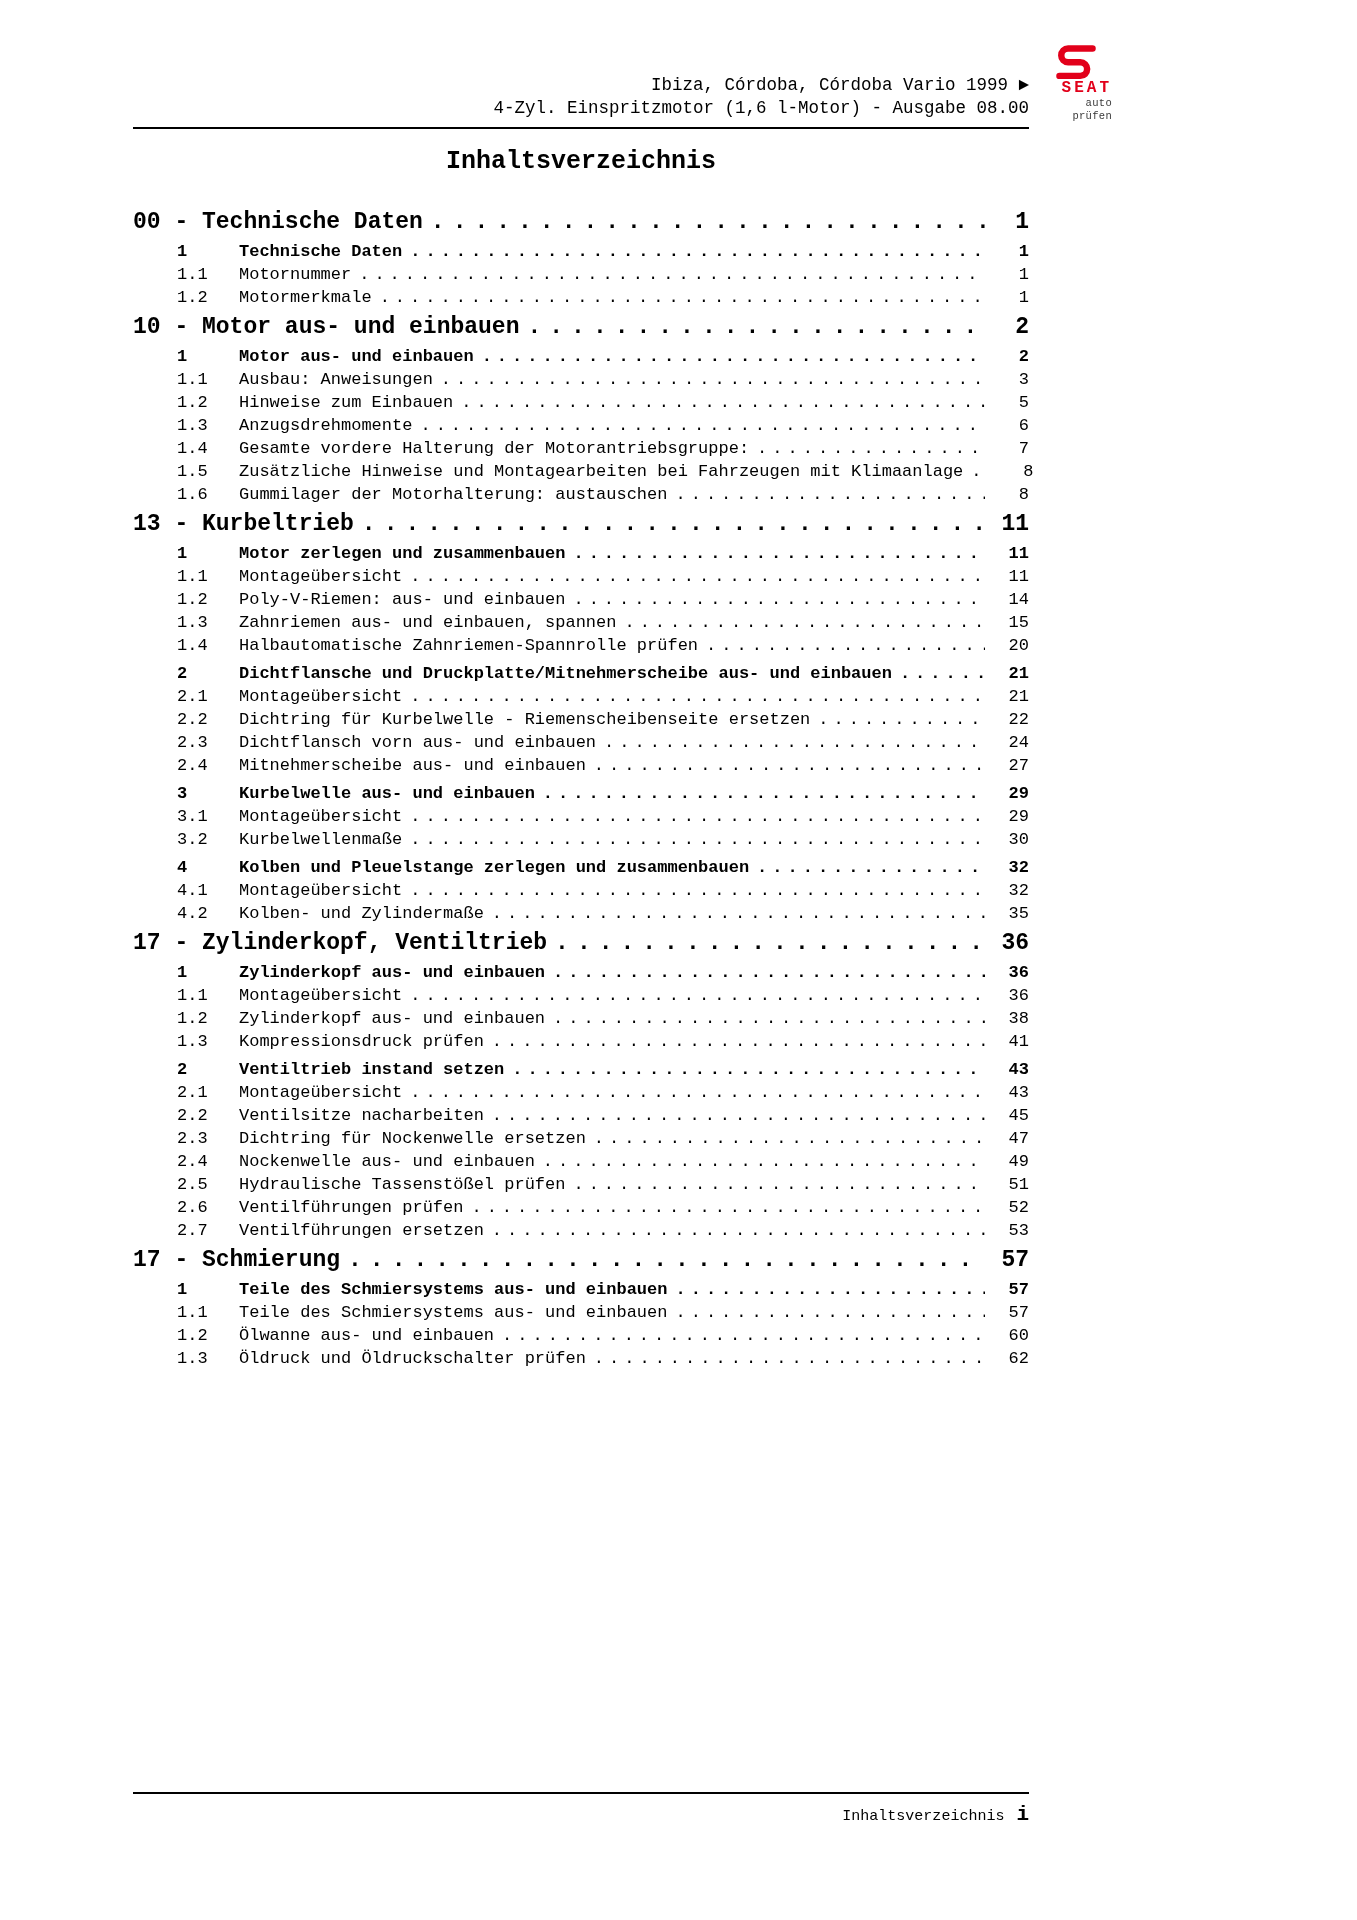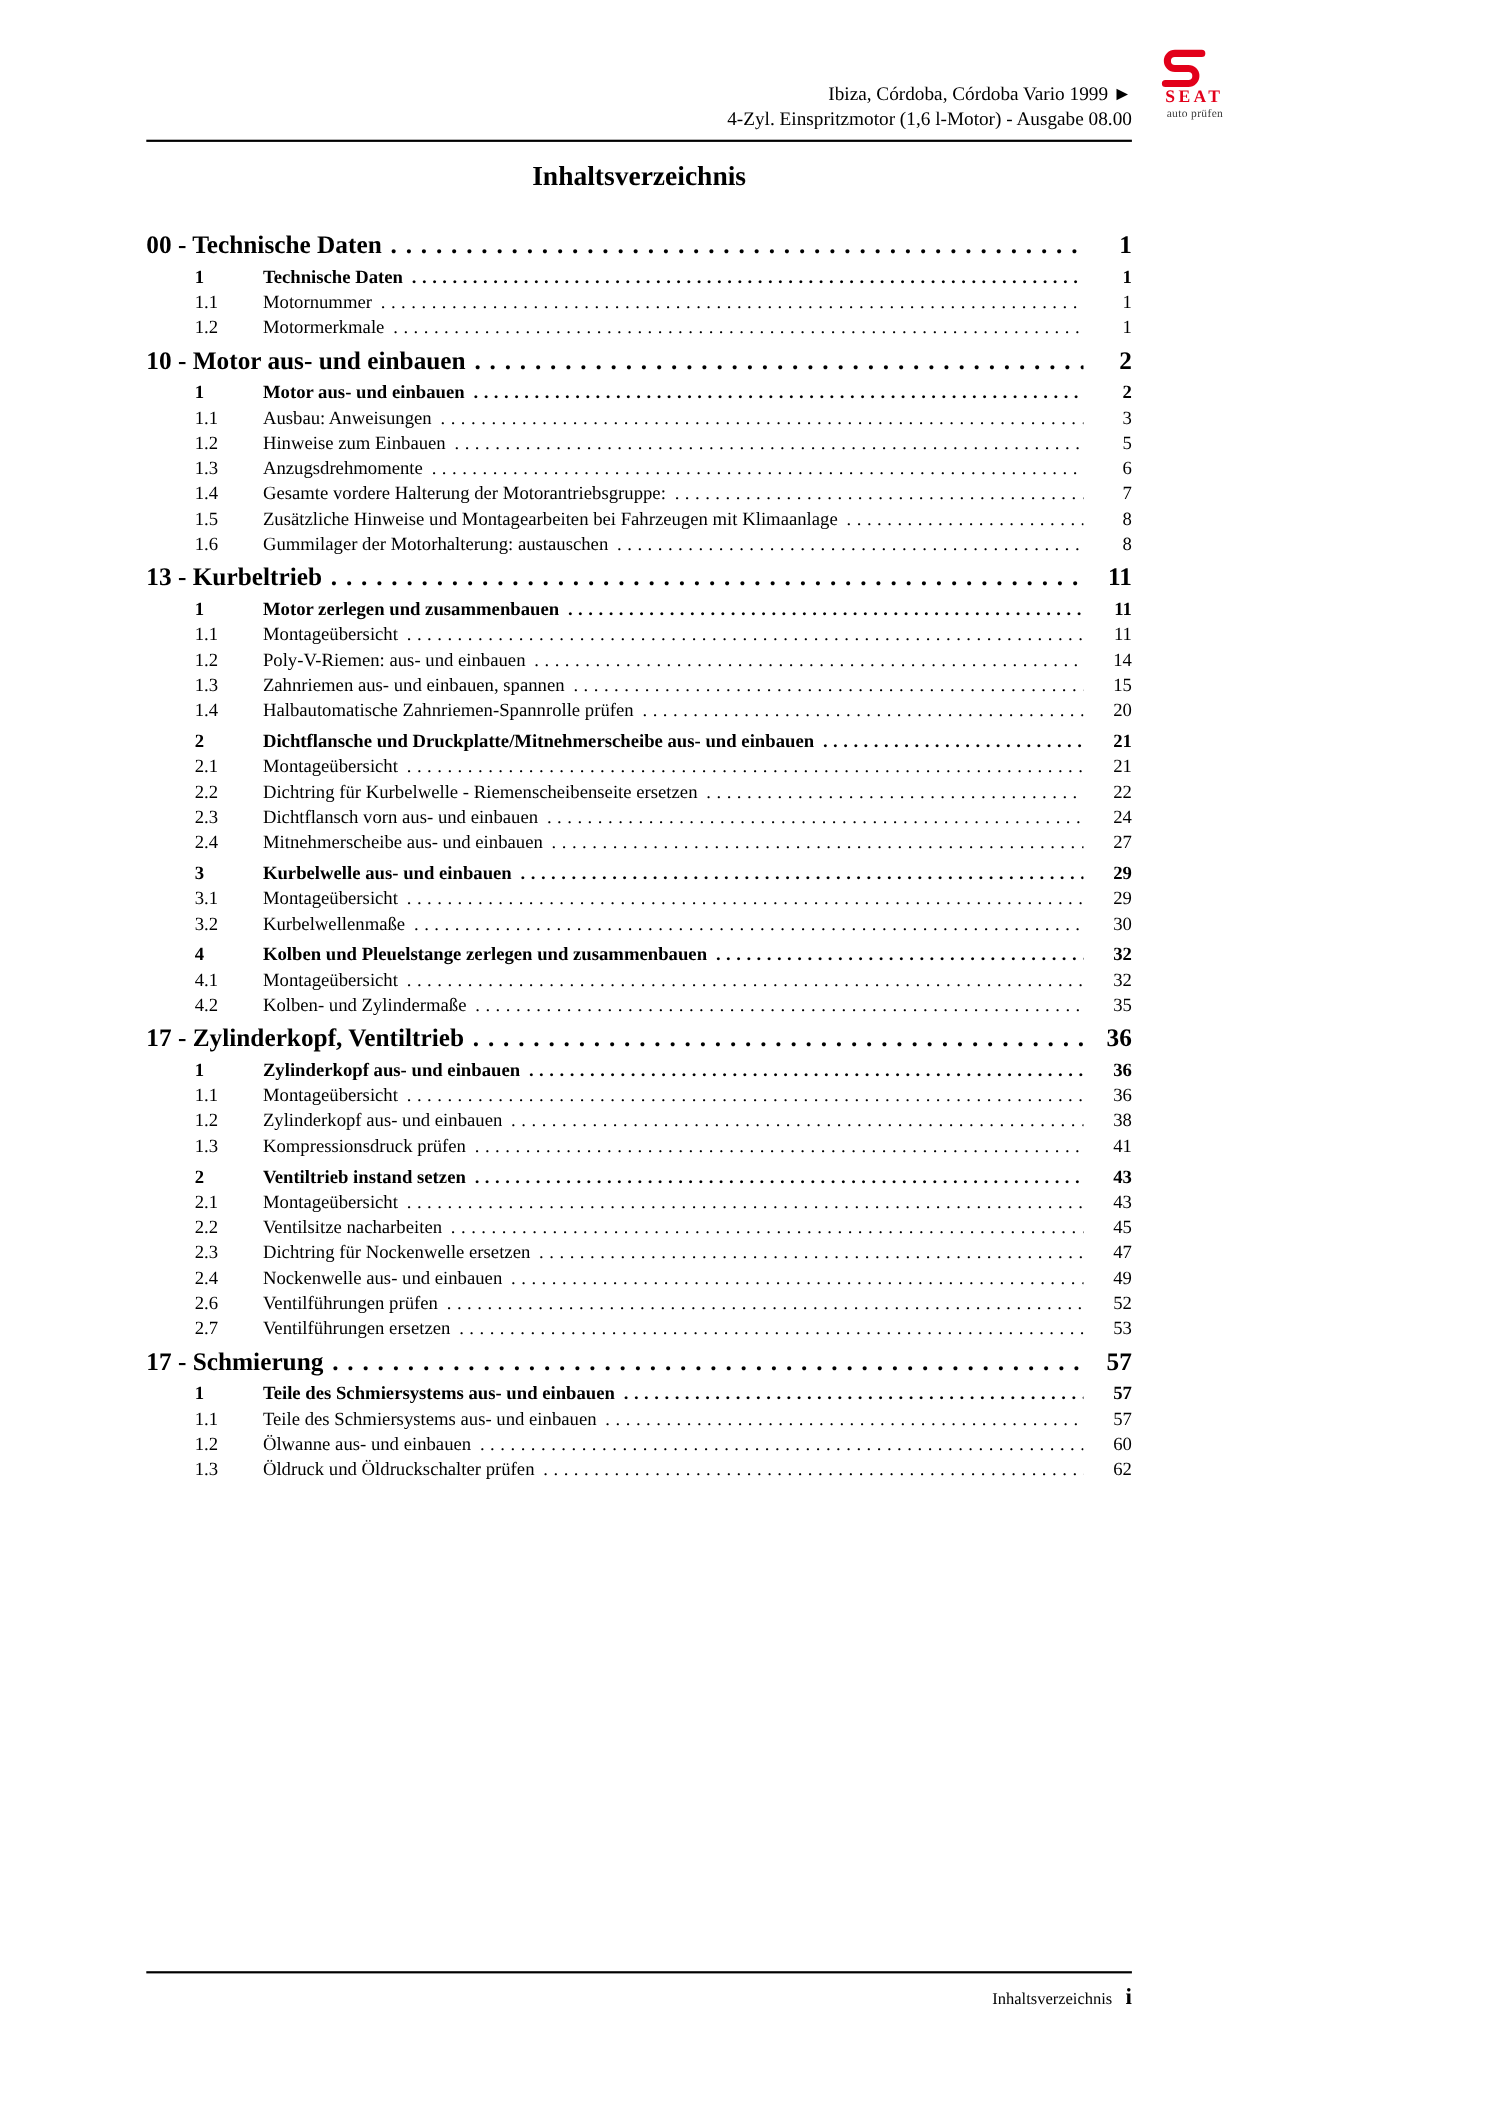--- a/index.html
+++ b/index.html
@@ -2,21 +2,21 @@
 <html><head>
 <meta charset="utf-8">
 <style>
   * { margin:0; padding:0; box-sizing:border-box; }
   html,body { background:#ffffff; }
   .page {
     position:relative;
     width:1357px; height:1920px;
     background:#ffffff;
     color:#000;
-    font-family:Liberation Serif, serif;
+    font-family:Liberation Mono, monospace;
     overflow:hidden;
   }
 
   
   .header-text {
     position:absolute; top:74px; right:328px;
     text-align:right; font-size:17.5px; line-height:23px; color:#000;
   }
   .logo {
     position:absolute; left:1040px; top:43px; width:72px; text-align:right;
@@ -373,20 +373,26 @@
     <span class="pagenum">47</span>
   </div>
 
   <div class="entry">
     <span class="num">2.4</span>
     <span class="etitle">Nockenwelle aus- und einbauen</span>
     <span class="dots"></span>
     <span class="pagenum">49</span>
   </div>
 
+  <div class="entry">
+    <span class="num">2.5</span>
+    <span class="etitle">Hydraulische Tassenstößel prüfen</span>
+    <span class="dots"></span>
+    <span class="pagenum">51</span>
+  </div>
 
   <div class="entry">
     <span class="num">2.6</span>
     <span class="etitle">Ventilführungen prüfen</span>
     <span class="dots"></span>
     <span class="pagenum">52</span>
   </div>
 
   <div class="entry">
     <span class="num">2.7</span>

